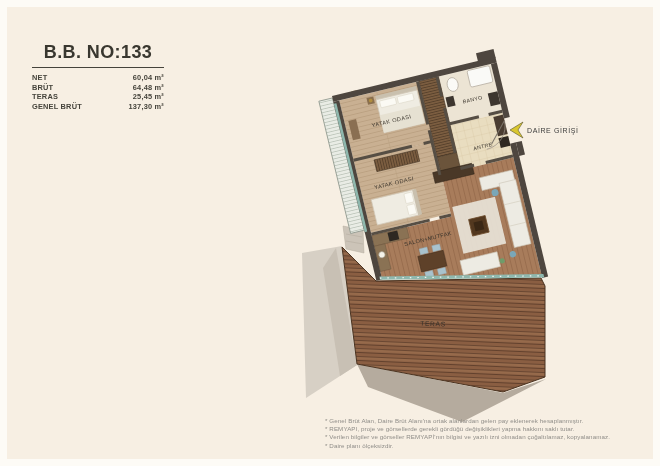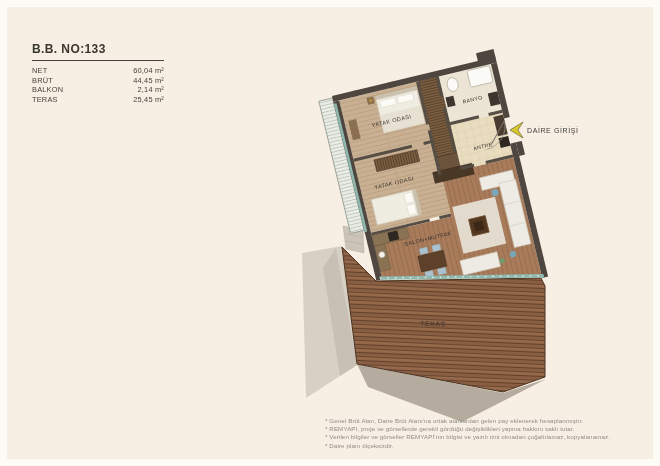--- a/index.html
+++ b/index.html
@@ -5,26 +5,26 @@
   html,body{margin:0;padding:0;}
   .sheet{
     position:relative;width:660px;height:466px;overflow:hidden;
     background:#fdfbf6;
     font-family:"Liberation Sans", sans-serif;
   }
   .canvas{position:absolute;left:7px;top:7px;right:7px;bottom:7px;background:#f7efe3;}
   .plan-svg{position:absolute;left:0;top:0;}
   .info{position:absolute;left:32px;top:42px;width:132px;color:#3c3a35;}
   .info .title{
-    font-size:12px;letter-spacing:.4px;text-align:left;color:#39372f;
+    font-size:18px;letter-spacing:.4px;text-align:center;color:#39372f;
     font-weight:bold;white-space:nowrap;
   }
   .info .rule{height:0;border-bottom:1.4px solid #45433b;margin:4px 0 5px 0;}
   .spec-row{display:flex;justify-content:space-between;font-size:7.4px;
-    line-height:9.6px;letter-spacing:.2px;color:#45433b;}
+    line-height:9.6px;letter-spacing:.2px;color:#45433b;font-weight:bold;}
   .spec-row .v{text-align:right;}
   .footnotes{position:absolute;left:325px;top:417px;width:320px;color:#8f8d88;
     font-size:6.2px;line-height:8.2px;letter-spacing:.1px;}
   .fn{white-space:nowrap;}
   text{font-family:"Liberation Sans", sans-serif;}
 </style>
 </head>
 <body>
 
 <div class="sheet">
@@ -177,29 +177,29 @@
 
   <div class="info">
     <div class="title">B.B. NO:133</div>
     <div class="rule"></div>
     <div class="spec-row">
       <span>NET</span>
       <span class="v">60,04 m²</span>
     </div>
     <div class="spec-row">
       <span>BRÜT</span>
-      <span class="v">44,45 m²</span>
-    </div>
-    <div class="spec-row">
-      <span>BALKON</span>
-      <span class="v">2,14 m²</span>
+      <span class="v">64,48 m²</span>
     </div>
     <div class="spec-row">
       <span>TERAS</span>
       <span class="v">25,45 m²</span>
+    </div>
+    <div class="spec-row">
+      <span>GENEL BRÜT</span>
+      <span class="v">137,30 m²</span>
     </div>
   </div>
 
   <div class="footnotes">
     <div class="fn">* Genel Brüt Alan, Daire Brüt Alanı'na ortak alanlardan gelen pay eklenerek hesaplanmıştır.</div>
     <div class="fn">* REMYAPI, proje ve görsellerde gerekli gördüğü değişiklikleri yapma hakkını saklı tutar.</div>
     <div class="fn">* Verilen bilgiler ve görseller REMYAPİ'nın bilgisi ve yazılı izni olmadan çoğaltılamaz, kopyalanamaz.</div>
     <div class="fn">* Daire planı ölçeksizdir.</div>
   </div>
 </div>

